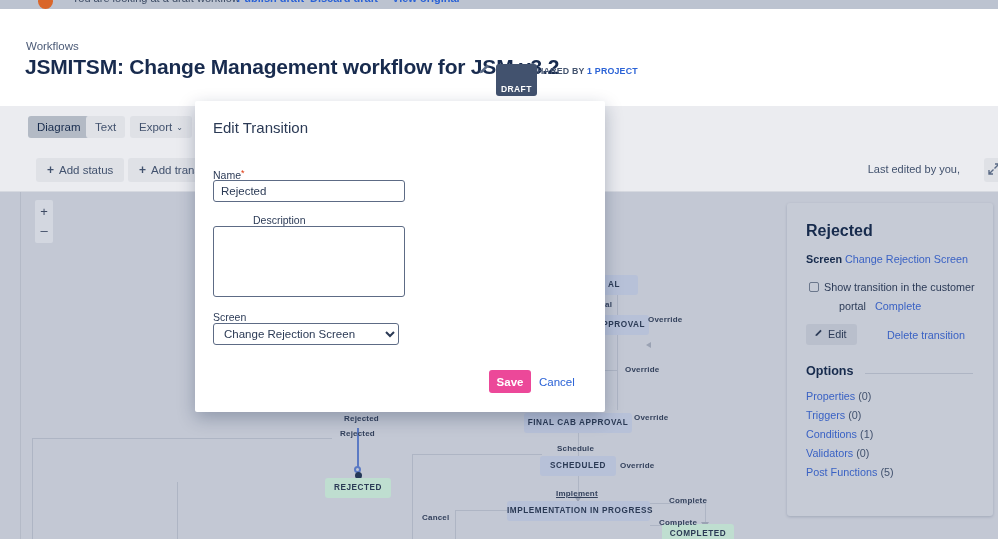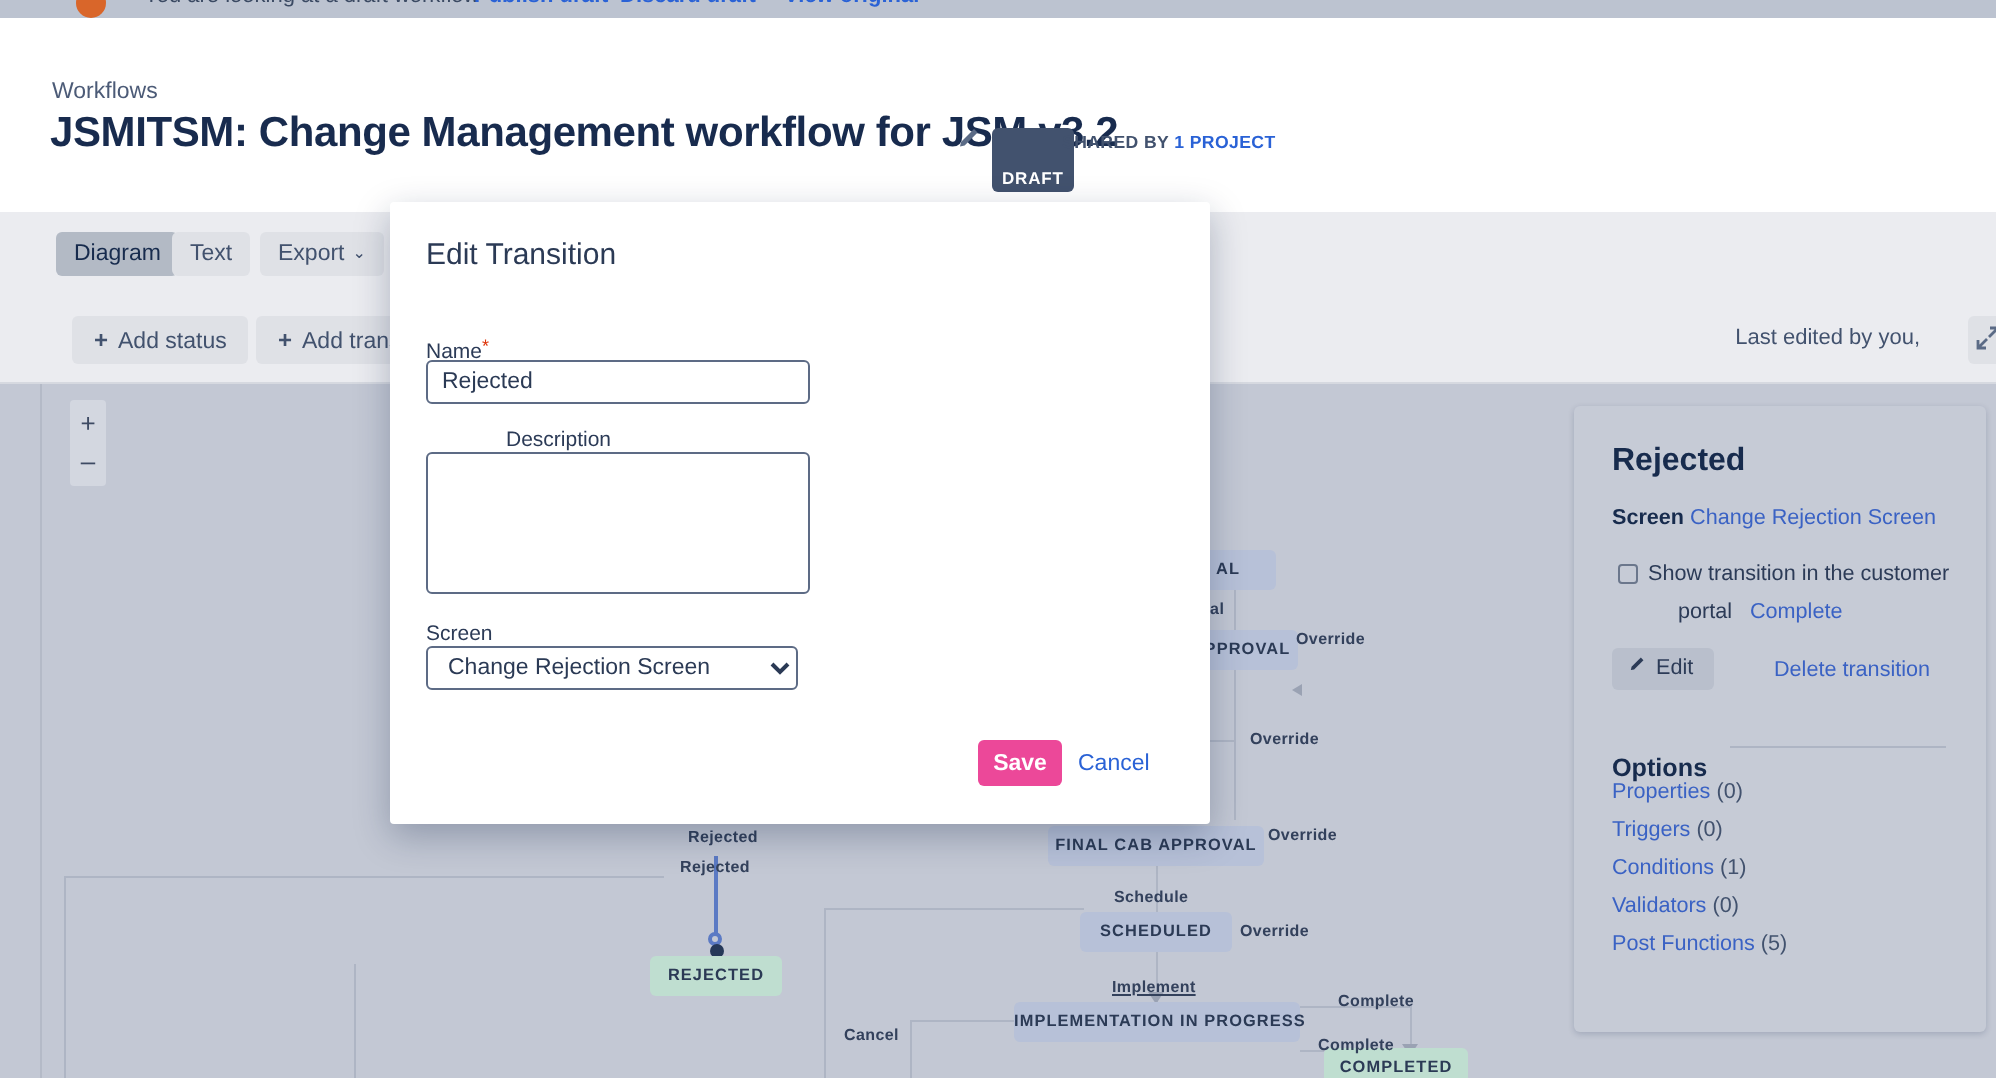--- a/index.html
+++ b/index.html
@@ -188,21 +188,21 @@
     position:absolute; left:19px; top:121px; height:21px; line-height:21px;
     padding:0 10px 0 8px; background:#b9bfcc; border-radius:3px;
     font-size:10.8px; color:#2c3b57; cursor:pointer;
   }
   #details .d-edit .pen{ margin-right:4px; }
   #details .d-delete{
     position:absolute; left:100px; top:126px; font-size:10.8px; color:#3a62c4; cursor:pointer;
     white-space:nowrap;
   }
   #details .d-options{
-    position:absolute; left:19px; top:174px; font-size:12.6px; font-weight:700; color:#172b4d;text-align:right;
+    position:absolute; left:19px; top:161px; font-size:12.6px; font-weight:700; color:#172b4d;text-align:right;
   }
   #details .d-options-rule{
     position:absolute; left:78px; top:170px; width:108px; height:1px; background:#aeb5c4;
   }
   .d-opt{
     position:absolute; left:19px; font-size:10.8px; color:#3a62c4; cursor:pointer; white-space:nowrap;
   }
   .d-opt .cnt{ color:#42526e; }
 
   

